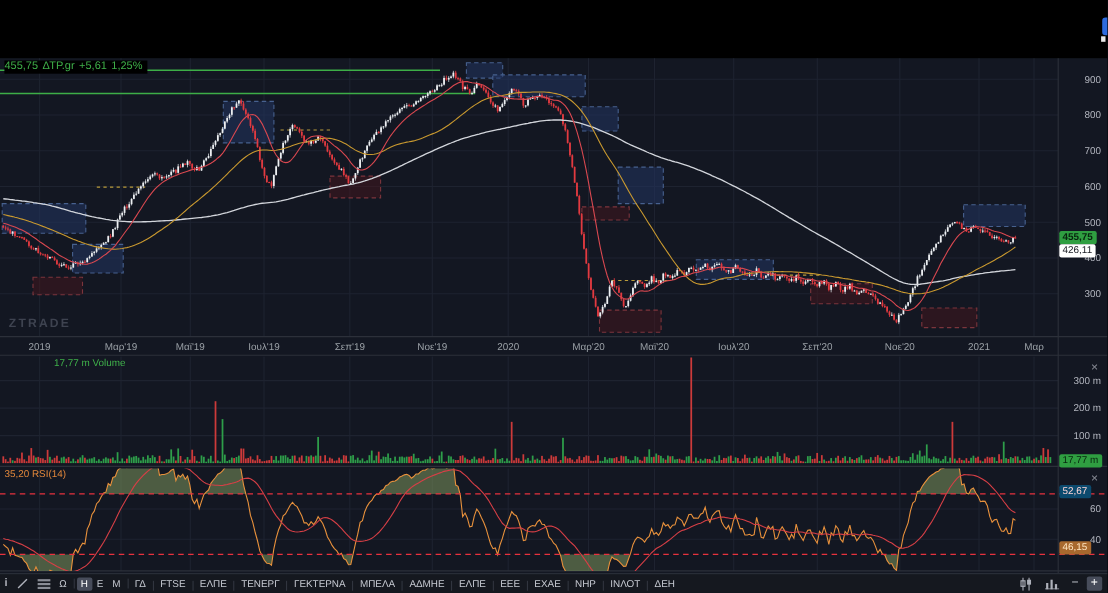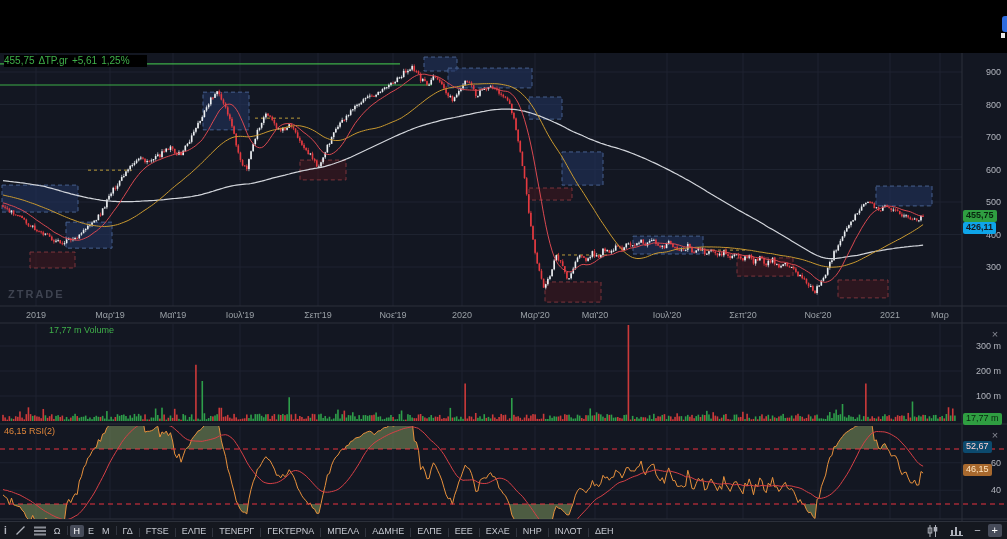--- a/index.html
+++ b/index.html
@@ -1,33 +1,33 @@
 <!DOCTYPE html>
 <html><head>
 <meta charset="utf-8">
 <style>
   html,body{margin:0;padding:0;background:#000;}
   .screen{position:relative;width:1007px;height:539px;background:#131722;overflow:hidden;
           font-family:"Liberation Sans",sans-serif;-webkit-font-smoothing:antialiased;}
   .topband{position:absolute;left:0;top:0;width:1007px;height:53px;background:#000;}
   #chart-svg{position:absolute;left:0;top:0;}
   .price-legend{position:absolute;left:4px;top:55px;font-size:10px;color:#3fb04a;background:#000;
-                padding:0 13px 1px 0;white-space:nowrap;z-index:5;text-align:center;}
+                padding:0 0 1px 0;white-space:nowrap;z-index:5;text-align:center;}
   .price-legend span{margin-right:4px;}
   .vol-legend{position:absolute;left:5px;top:325px;font-size:9px;color:#3fb04a;z-index:5;margin-left:44px;}
   .rsi-legend{position:absolute;left:4px;top:426px;font-size:9px;color:#e1873b;z-index:5;}
   .watermark{position:absolute;left:8px;top:288px;font-size:11px;font-weight:bold;color:#3e4350;
              letter-spacing:2px;z-index:4;}
   .badge{position:absolute;left:963px;font-size:9px;padding:0px 3px 1px 3px;border-radius:2px;
          z-index:6;line-height:11px;white-space:nowrap;}
   #badge-last{top:210px;background:#2f9e41;color:#08260f;font-weight:bold;}
-  #badge-ma{top:222px;background:#0ea5e9;color:#171a21;font-weight:bold;}
+  #badge-ma{top:222px;background:#ffffff;color:#171a21;}
   #badge-vol{top:413px;background:#2f9e41;color:#08260f;}
   #badge-rsi-ma{top:441px;background:#0c4a6e;color:#ffd6d6;}
-  #badge-rsi{top:464px;background:#a8692e;color:#ffe6c2;}
+  #badge-rsi{top:492px;background:#a8692e;color:#ffe6c2;}
   .panel-close{position:absolute;left:988px;width:14px;text-align:center;color:#868993;
                font-size:11px;cursor:pointer;z-index:6;line-height:12px;}
   #vol-close{top:328px;} #rsi-close{top:429px;}
   .edge-blue{position:absolute;left:1002px;top:16px;width:5px;height:16px;background:#2d6bdf;
              border-radius:3px 0 0 3px;z-index:7;}
   .edge-tick{position:absolute;left:1001px;top:33px;width:4px;height:5px;background:#e8e8e8;z-index:7;}
   .toolbar{position:absolute;left:0;top:521px;width:1007px;height:18px;background:#15181f;
            border-top:1px solid #2c303a;display:flex;align-items:center;font-size:9px;
            color:#c6c9d1;z-index:8;box-sizing:border-box;}
   .tb-btn{padding:1px 4px;cursor:pointer;white-space:nowrap;}
@@ -1511,21 +1511,21 @@
       <text x="890" y="318" text-anchor="middle" fill="#9aa0a6" font-size="9" font-family="&quot;Liberation Sans&quot;,sans-serif">2021</text>
       <text x="940" y="318" text-anchor="middle" fill="#9aa0a6" font-size="9" font-family="&quot;Liberation Sans&quot;,sans-serif">Μαρ</text>
     </svg>
 
   <div class="price-legend">
     <span>455,75</span><span>ΔΤΡ.gr</span><span>+5,61</span><span>1,25%</span>
   </div>
 
   <div class="watermark">ZTRADE</div>
   <div class="vol-legend">17,77 m Volume</div>
-  <div class="rsi-legend">46,15 RSI(2)</div>
+  <div class="rsi-legend">35,20 RSI(14)</div>
 
   <div class="badge" id="badge-last">455,75</div>
   <div class="badge" id="badge-ma">426,11</div>
   <div class="badge" id="badge-vol">17,77 m</div>
   <div class="badge" id="badge-rsi-ma">52,67</div>
   <div class="badge" id="badge-rsi">46,15</div>
 
   <div class="panel-close" id="vol-close">×</div>
   <div class="panel-close" id="rsi-close">×</div>
 

